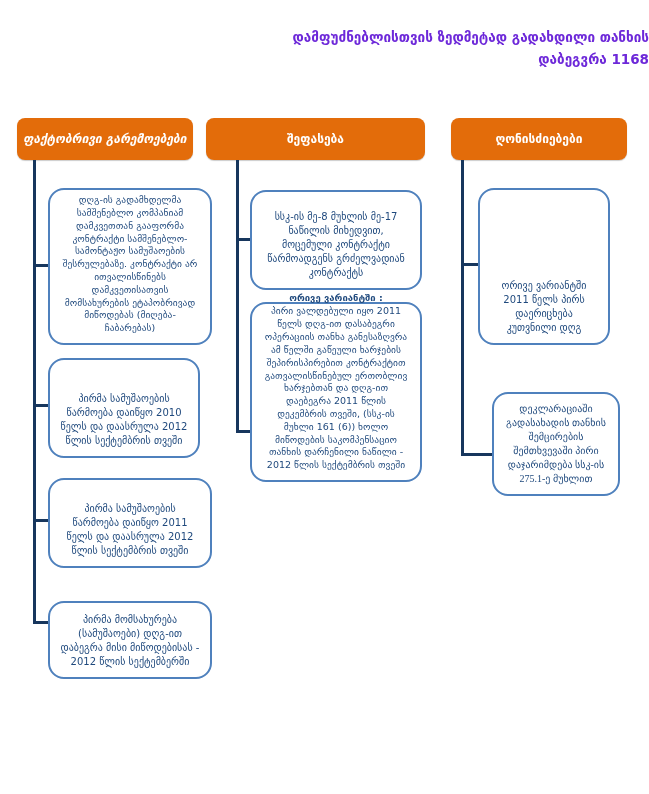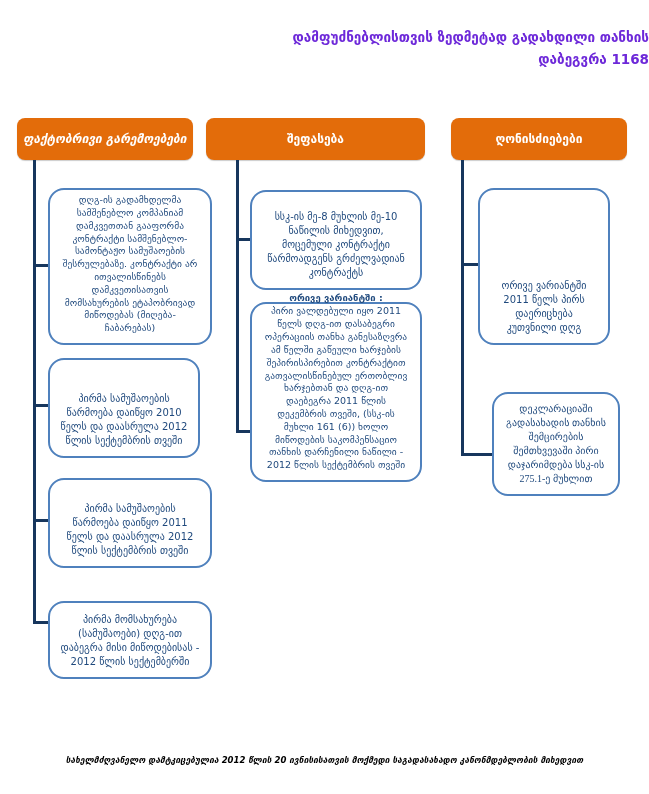--- a/index.html
+++ b/index.html
@@ -94,29 +94,28 @@
     <div>პირმა სამუშაოების წარმოება დაიწყო 2010 წელს და დაასრულა 2012 წლის სექტემბრის თვეში</div>
   </div>
   <div class="box" style="left:48px;top:478px;width:164px;height:90px;">
     <div>პირმა სამუშაოების წარმოება დაიწყო 2011 წელს და დაასრულა 2012 წლის სექტემბრის თვეში</div>
   </div>
   <div class="box" style="left:48px;top:585px;width:164px;height:78px;margin-top:16px;">
     <div>პირმა მომსახურება (სამუშაოები) დღგ-ით დაბეგრა მისი მიწოდებისას - 2012 წლის სექტემბერში</div>
   </div>
 
   <div class="box" style="left:250px;top:190px;width:172px;height:100px;">
-    <div>სსკ-ის მე-8 მუხლის მე-10 ნაწილის მიხედვით, მოცემული კონტრაქტი წარმოადგენს გრძელვადიან კონტრაქტს</div>
+    <div>სსკ-ის მე-8 მუხლის მე-17 ნაწილის მიხედვით, მოცემული კონტრაქტი წარმოადგენს გრძელვადიან კონტრაქტს</div>
   </div>
   <div class="box box-dense" style="left:250px;top:302px;width:172px;height:180px;">
     <div class="box-heading">ორივე ვარიანტში :</div>
     <div>პირი ვალდებული იყო 2011 წელს დღგ-ით დასაბეგრი ოპერაციის თანხა განესაზღვრა ამ წელში გაწეული ხარჯების შეპირისპირებით კონტრაქტით გათვალისწინებულ ერთობლივ ხარჯებთან და დღგ-ით დაებეგრა 2011 წლის დეკემბრის თვეში, (სსკ-ის მუხლი 161 (6)) ხოლო მიწოდების საკომპენსაციო თანხის დარჩენილი ნაწილი - 2012 წლის სექტემბრის თვეში</div>
   </div>
 
   <div class="box" style="left:478px;top:188px;width:132px;height:157px;">
     <div>ორივე ვარიანტში 2011 წელს პირს დაერიცხება კუთვნილი დღგ</div>
   </div>
   <div class="box" style="left:492px;top:392px;width:128px;height:104px;font-family:Liberation Serif, serif;">
     <div>დეკლარაციაში გადასახადის თანხის შემცირების შემთხვევაში პირი დაჯარიმდება სსკ-ის 275.1-ე მუხლით</div>
   </div>
 
-  <div class="footer">სახელმძღვანელო დამტკიცებულია 2012 წლის 20 ივნისისათვის მოქმედი საგადასახადო კანონმდებლობის მიხედვით</div>
 
 </div>
 
 </body></html>

